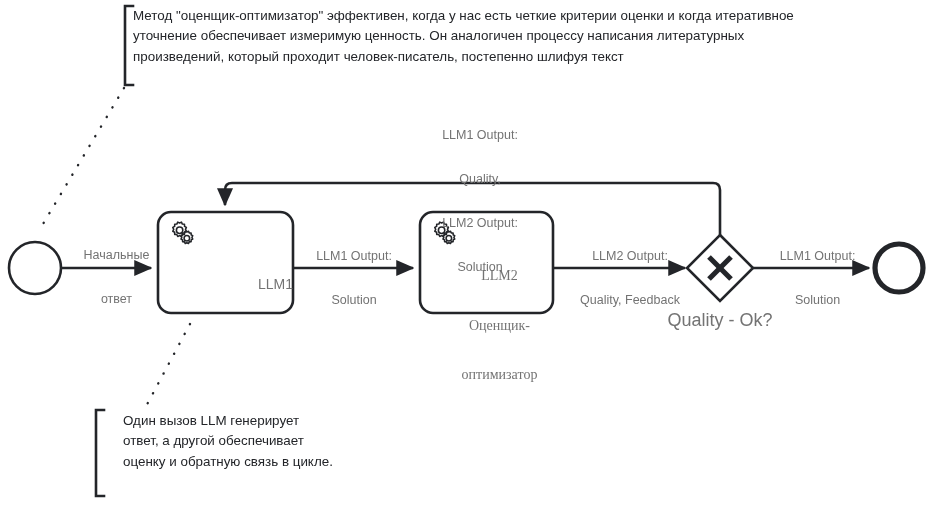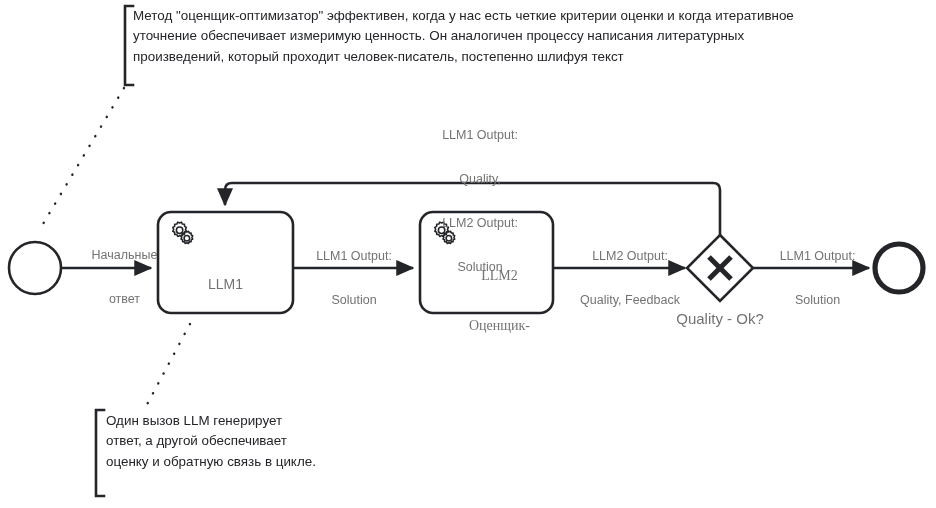--- a/index.html
+++ b/index.html
@@ -34,21 +34,21 @@
     white-space: pre;
     pointer-events: none;
   }
   .edge-lbl {
     font-size: 12.5px;
   }
   .node-lbl {
     font-size: 14px;
   }
   .gw-lbl {
-    font-size: 15px;
+    font-size: 18px;
   }
   .annot {
     position: absolute;
     font-size: 13.4px;
     line-height: 1.52;
     color: #232529;
     text-align: left;
     white-space: pre-wrap;
   }
 </style>
@@ -143,39 +143,40 @@
       <circle cx="899" cy="268" r="24" fill="#ffffff" stroke="#232529" stroke-width="5.2"></circle>
     </g>
 
     <g>
       <path d="M 720 235 L 720 190 Q 720 183 713 183 L 232 183 Q 225 183 225 190 L 225 205" fill="none" stroke="#232529" stroke-width="2.6" stroke-linecap="butt" marker-end="url(#arrow)"></path>
     </g>
   </svg>
 
   <div class="annot" style="left:133px; top:6px; width:672px;">Метод "оценщик-оптимизатор" эффективен, когда у нас есть четкие критерии оценки и когда итеративное уточнение обеспечивает измеримую ценность. Он аналогичен процессу написания литературных произведений, который проходит человек-писатель, постепенно шлифуя текст</div>
 
-  <div class="annot" style="left:106px; top:411px; width:215px;">Один вызов LLM генерирует ответ, а другой обеспечивает оценку и обратную связь в цикле.</div>
+  <div class="annot" style="left:123px; top:411px; width:215px;">Один вызов LLM генерирует ответ, а другой обеспечивает оценку и обратную связь в цикле.</div>
 
-  <div class="lbl edge-lbl" style="left:72px; top:218px; width:105px;">
+  <div class="lbl edge-lbl" style="left:64px; top:218px; width:105px;">
     <div>Начальные</div>
     <div>ответ</div>
   </div>
 
-  <div class="lbl node-lbl" style="left:158px; top:243px; width:135px;">
+  <div class="lbl node-lbl" style="left:158px; top:243px; width:135px;text-align:right;">
     <div>LLM1</div>
   </div>
 
   <div class="lbl edge-lbl" style="left:298px; top:219px; width:112px;">
     <div>LLM1 Output:</div>
     <div>Solution</div>
   </div>
 
   <div class="lbl node-lbl" style="left:433px; top:235px; width:133px;font-family:Liberation Serif, serif;">
     <div>LLM2</div>
     <div>Оценщик-</div>
+    <div>оптимизатор</div>
   </div>
 
   <div class="lbl edge-lbl" style="left:560px; top:219px; width:140px;">
     <div>LLM2 Output:</div>
     <div>Quality, Feedback</div>
   </div>
 
   <div class="lbl gw-lbl" style="left:655px; top:310px; width:130px;">Quality - Ok?</div>
 
   <div class="lbl edge-lbl" style="left:765px; top:219px; width:105px;">

